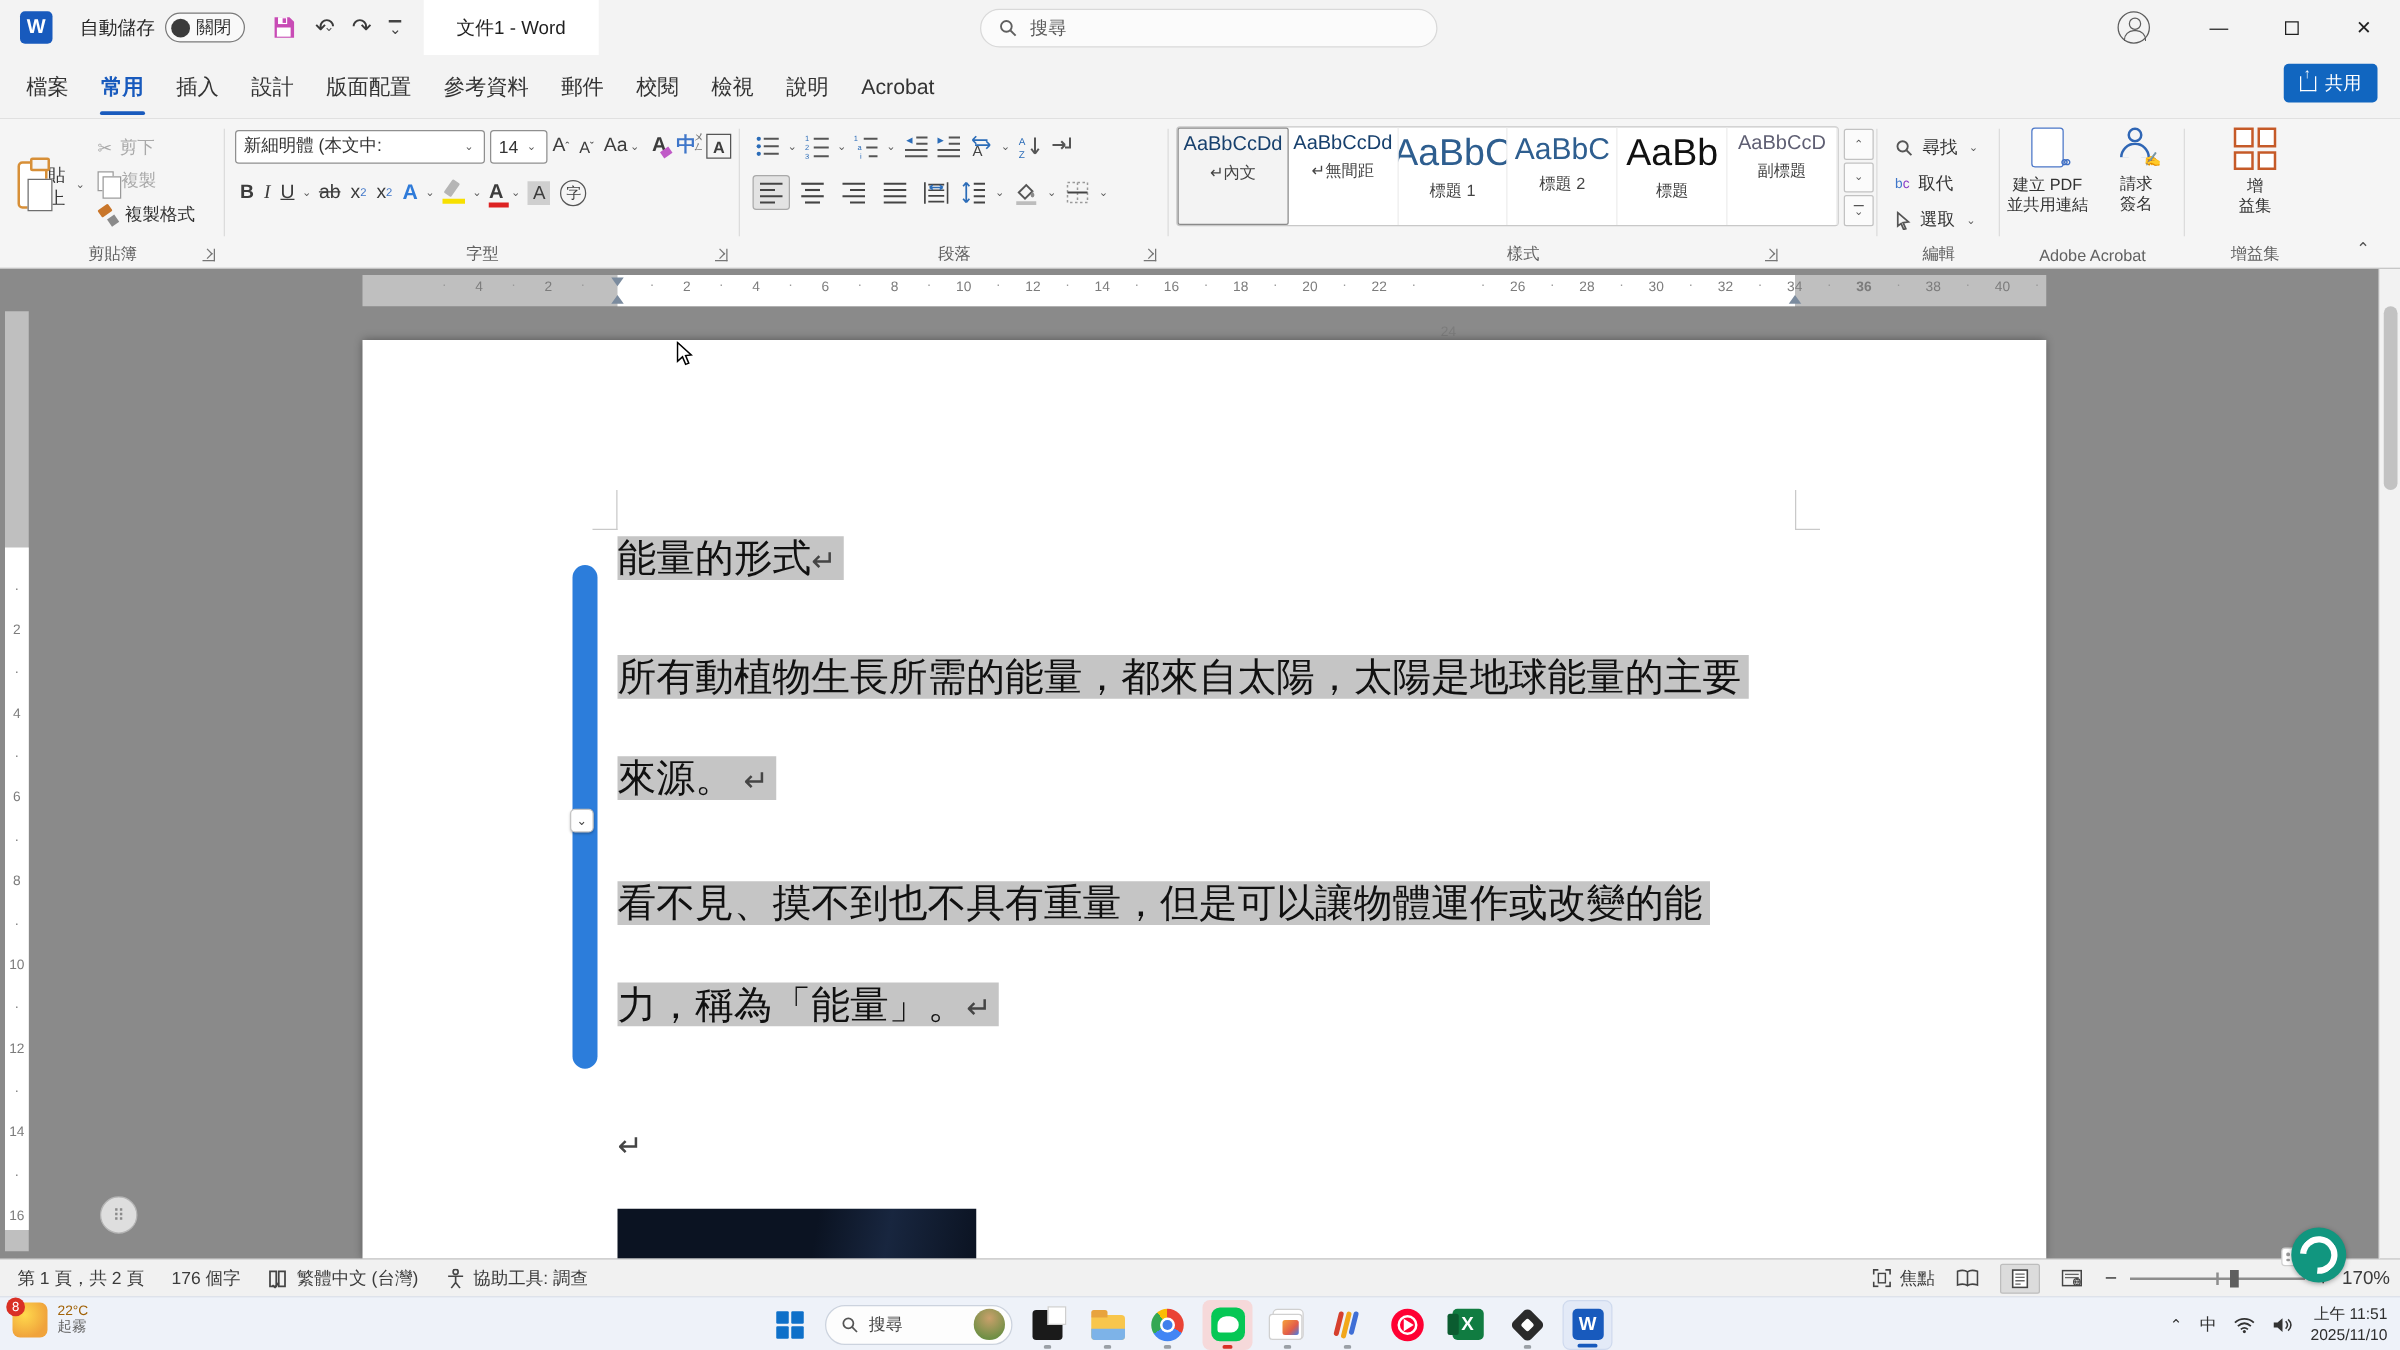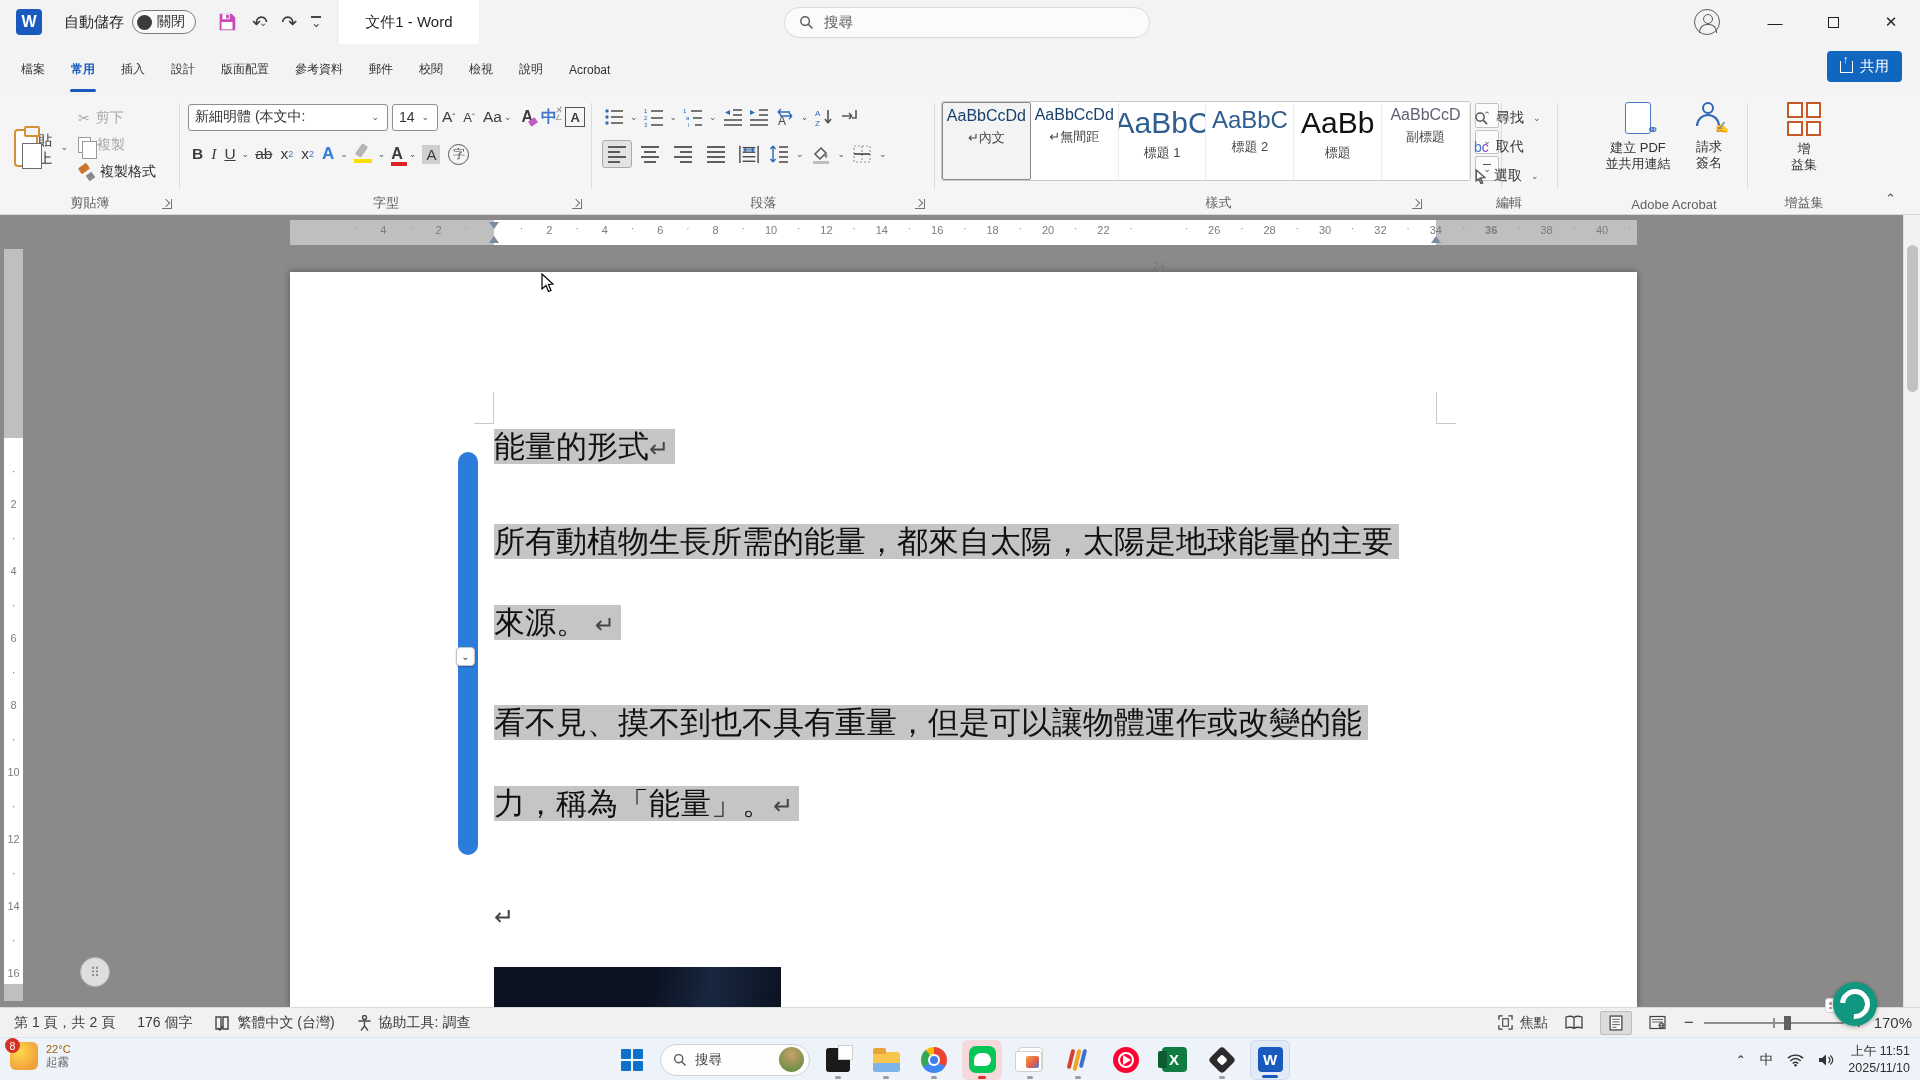--- a/index.html
+++ b/index.html
@@ -22,21 +22,21 @@
   .tb-search { position:absolute; left:784px; top:7px; width:366px; height:31px; background:#fbfbfb; border:1px solid #d9d9d9; border-radius:16px; display:flex; align-items:center; gap:10px; padding:0 14px; color:#5a5a5a; font-size:14.5px; }
   .tb-right { position:absolute; right:0; top:0; height:44px; display:flex; align-items:center; }
   .avatar { width:26px; height:26px; border-radius:50%; border:1.6px solid #5c5c5c; margin-right:26px; position:relative; }
   .avatar:before { content:""; position:absolute; top:4px; left:7.5px; width:8px; height:8px; border-radius:50%; border:1.6px solid #5c5c5c; }
   .avatar:after  { content:""; position:absolute; bottom:1px; left:3.5px; width:16px; height:8px; border-radius:8px 8px 0 0; border:1.6px solid #5c5c5c; border-bottom:none; }
   .wctl { width:58px; height:44px; display:flex; align-items:center; justify-content:center; color:#1f1f1f; font-size:15px; }
   .wctl .maxbox { width:11px; height:11px; border:1.2px solid #1f1f1f; }
 
   
   .tabrow { position:absolute; top:44px; left:0; right:0; height:51px; background:#f3f3f3; display:flex; align-items:center; }
-  .rtab { position:relative; padding:0 13px; height:100%; display:flex; align-items:center; font-size:12px; color:#333; }
+  .rtab { position:relative; padding:0 13px; height:100%; display:flex; align-items:center; font-size:17px; color:#333; }
   .rtab:first-child { margin-left:8px; }
   .rtab.active { color:#185abd; font-weight:bold; }
   .rtab.active:after { content:""; position:absolute; left:12px; right:12px; bottom:3px; height:3px; border-radius:2px; background:#185abd; }
   .share-btn { position:absolute; right:18px; top:7px; height:31px; background:#1166c0; color:#fff; border-radius:4px; display:flex; align-items:center; gap:7px; padding:0 13px; font-size:14.5px; }
   .share-ic { width:13px; height:12px; border:1.5px solid #fff; border-top:none; position:relative; }
   .share-ic:before { content:"↑"; position:absolute; left:2px; top:-8px; font-size:11px; }
 
   
   .ribbon { position:absolute; top:95px; left:0; right:0; height:120px; background:#f5f5f5; border-bottom:1px solid #d6d6d6; font-size:14px; color:#333; }
   .grp { position:absolute; top:0; height:120px; }
@@ -566,31 +566,31 @@
         <div class="sscr">⌄</div>
         <div class="sscr">
             <span style="border-top:1px solid #555;padding-top:1px;">⌄</span>
           </div>
       </div>
       <div class="grp-label">樣式</div>
       <div class="launcher" style="right:80px;"></div>
       <div class="gsep" style="right:0;"></div>
     </div>
 
-    <div class="grp" style="left:1460px;width:98px;">
+    <div class="grp" style="left:1502px;width:98px;">
       <div class="ed-item" style="top:10px;">
         <svg width="15" height="15" viewBox="0 0 16 16">
             <circle cx="6.5" cy="6.5" r="4.4" fill="none" stroke="#555" stroke-width="1.6"></circle>
             <line x1="10" y1="10" x2="14" y2="14" stroke="#555" stroke-width="1.6"></line>
           </svg>
         <span>尋找</span>
           <span class="chev">⌄</span>
       </div>
       <div class="ed-item" style="top:39px;">
-        <span style="font-size:14px;color:#3f76c9;">b<span style="color:#8a3fc9;">c</span></span>
+        <span style="font-size:11px;color:#3f76c9;">b<span style="color:#8a3fc9;">c</span></span>
         <span>取代</span>
       </div>
       <div class="ed-item" style="top:68px;">
         <svg width="13" height="15" viewBox="0 0 12 14">
             <path d="M2 1 L10 8 L6 8.5 L8 13 L6.4 13.6 L4.5 9.2 L2 11z" fill="none" stroke="#555" stroke-width="1.3"></path>
           </svg>
         <span>選取</span>
           <span class="chev">⌄</span>
       </div>
       <div class="grp-label">編輯</div>

